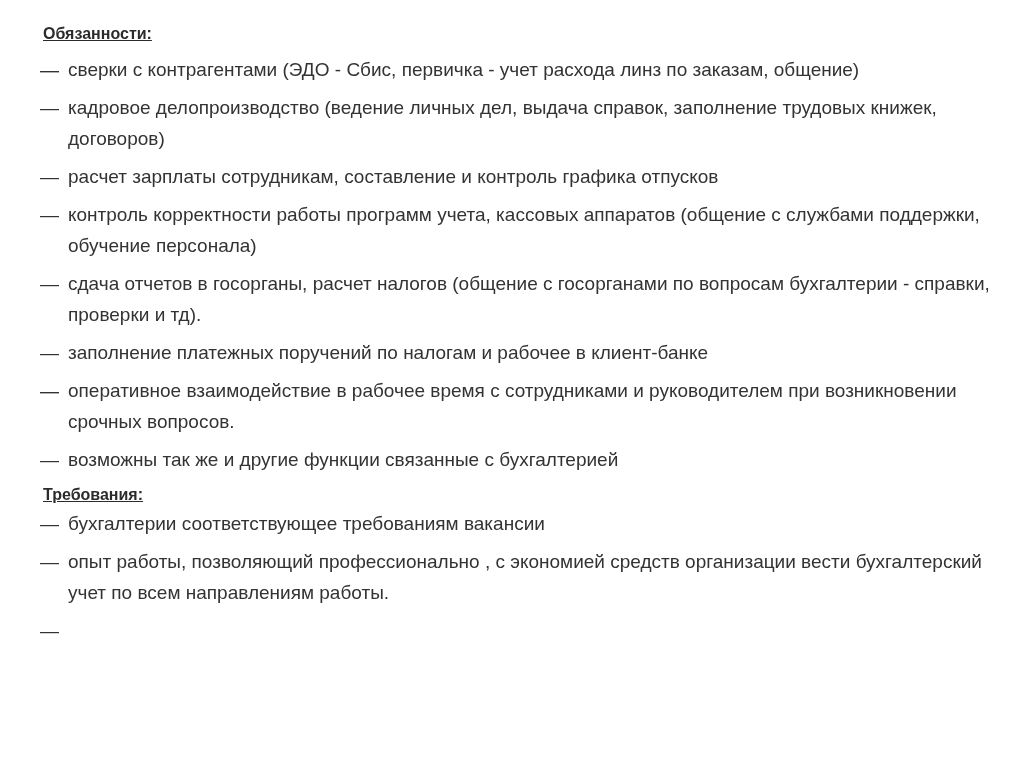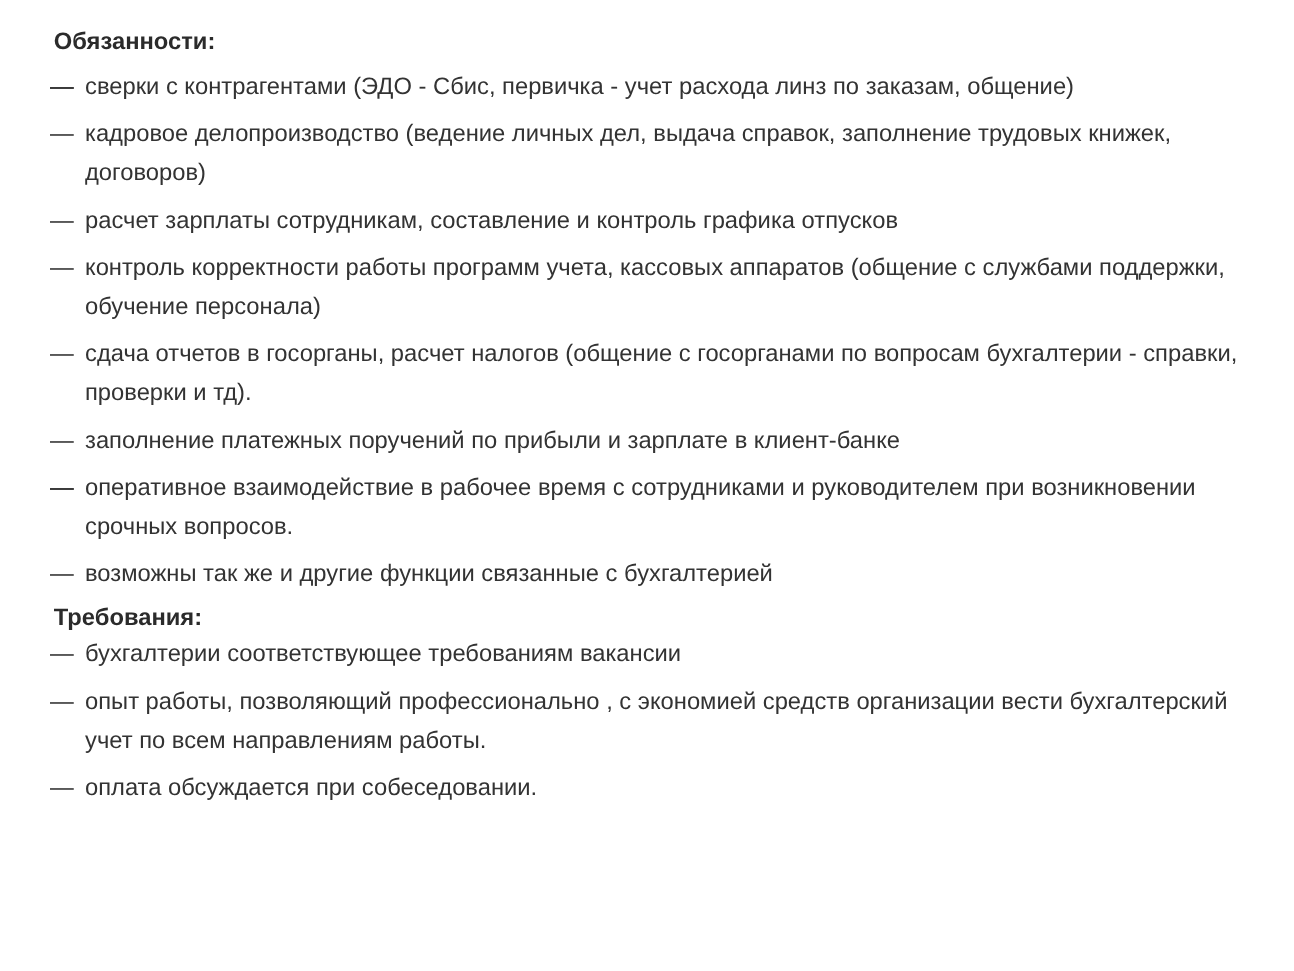--- a/index.html
+++ b/index.html
@@ -16,22 +16,23 @@
       font-size: 19px;
     }
     .content {
       position: relative;
       padding-top: 21px;
     }
     .section-title {
       font-weight: bold;
       margin: 0 0 0 43px;
       line-height: 26px;
-      font-size: 19px;
+      font-size: 16px;
       color: #2b2b2b;
+      text-decoration: underline;
     }
     .list {
       list-style: none;
       margin: 0;
       padding: 0;
     }
     .item {
       position: relative;
       padding-left: 68px;
       padding-right: 30px;
@@ -53,29 +54,29 @@
 
   <div class="section">
     <div class="section-title">Обязанности:</div>
     <ul class="list">
       <li class="item"><span class="dash">—</span></li>
       <li class="item"><span class="dash">—</span><span>сверки с контрагентами (ЭДО - Сбис, первичка - учет расхода линз по заказам, общение)</span></li>
       <li class="item"><span class="dash">—</span><span>кадровое делопроизводство (ведение личных дел, выдача справок, заполнение трудовых книжек, договоров)</span></li>
       <li class="item"><span class="dash">—</span><span>расчет зарплаты сотрудникам, составление и контроль графика отпусков</span></li>
       <li class="item"><span class="dash">—</span><span>контроль корректности работы программ учета, кассовых аппаратов (общение с службами поддержки, обучение персонала)</span></li>
       <li class="item"><span class="dash">—</span><span>сдача отчетов в госорганы, расчет налогов (общение с госорганами по вопросам бухгалтерии - справки, проверки и тд).</span></li>
-      <li class="item"><span class="dash">—</span><span>заполнение платежных поручений по прибыли и зарплате в клиент-банке</span></li>
+      <li class="item"><span class="dash">—</span><span>заполнение платежных поручений по налогам и рабочее в клиент-банке</span></li>
       <li class="item"><span class="dash">—</span></li>
       <li class="item"><span class="dash">—</span><span>оперативное взаимодействие в рабочее время с сотрудниками и руководителем при возникновении срочных вопросов.</span></li>
       <li class="item"><span class="dash">—</span><span>возможны так же и другие функции связанные с бухгалтерией</span></li>
     </ul>
   </div>
 
   <div class="section">
     <div class="section-title">Требования:</div>
     <ul class="list">
       <li class="item"><span class="dash">—</span><span>бухгалтерии соответствующее требованиям вакансии</span></li>
       <li class="item"><span class="dash">—</span><span>опыт работы, позволяющий профессионально , с экономией средств организации вести бухгалтерский учет по всем направлениям работы.</span></li>
-      <li class="item"><span class="dash">—</span><span>оплата обсуждается при собеседовании.</span></li>
+      <li class="item"><span class="dash">—</span></li>
     </ul>
   </div>
 
 </div>
 
 </body></html>

